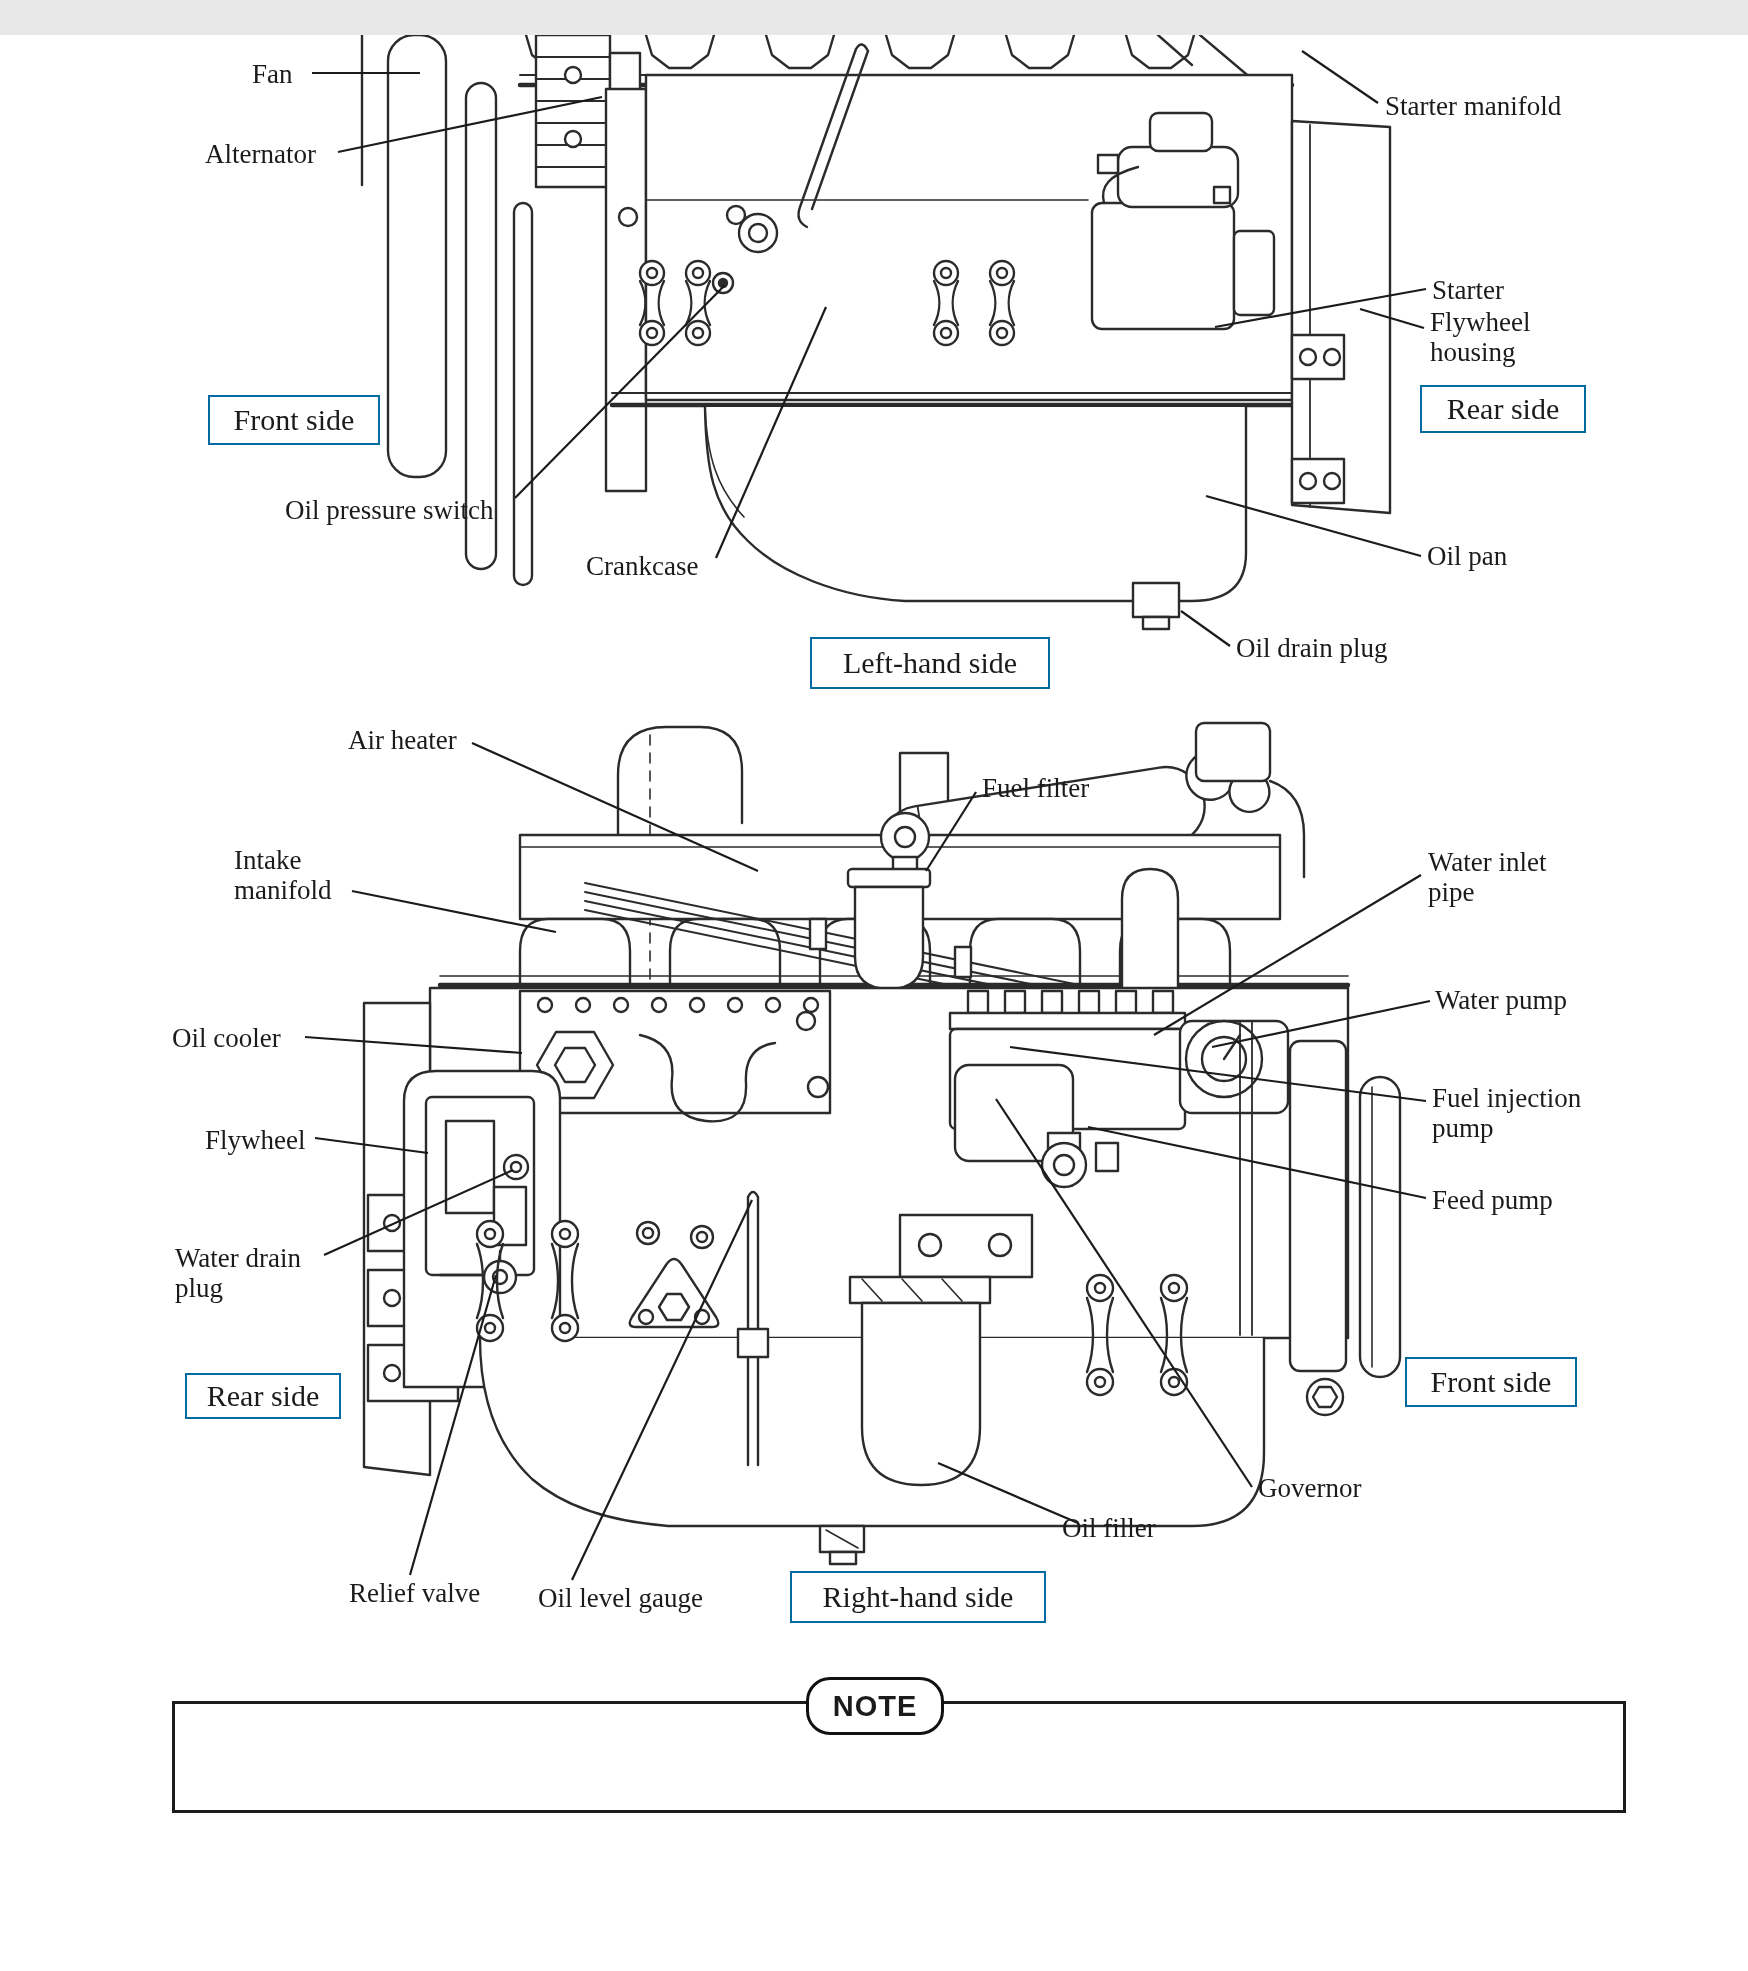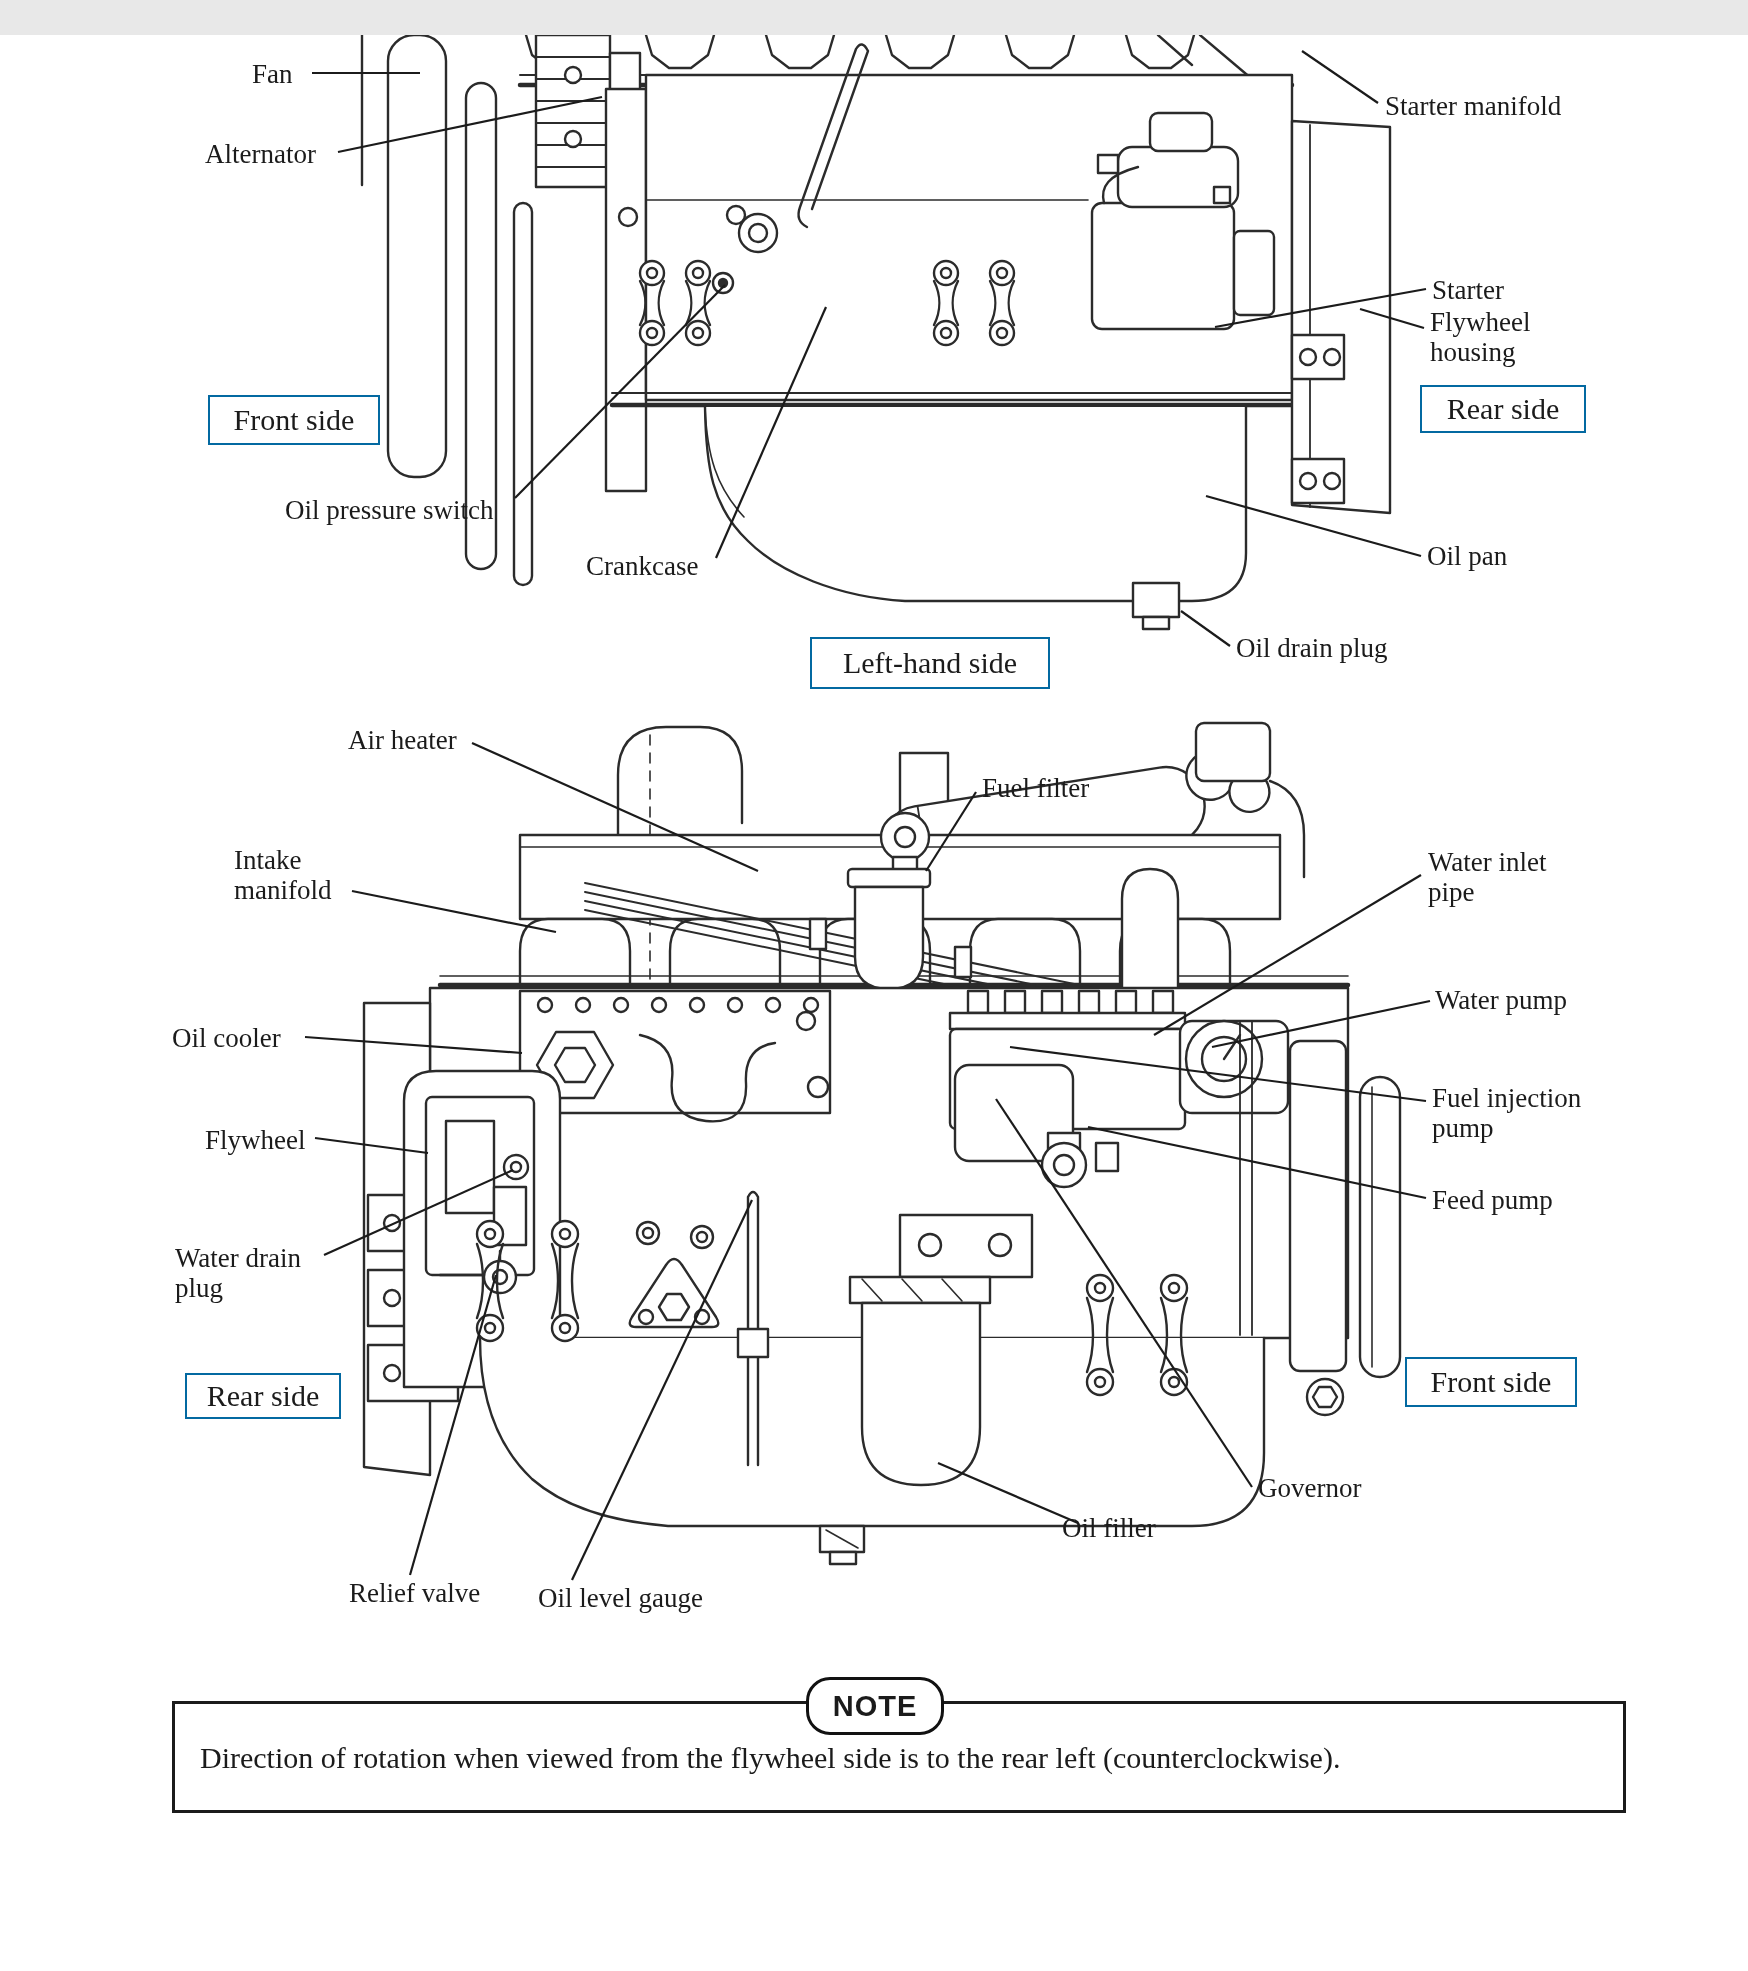--- a/index.html
+++ b/index.html
@@ -299,18 +299,18 @@
   <div class="callout" style="left:205px;top:1090px">Flywheel</div>
   <div class="callout" style="left:1432px;top:1150px">Feed pump</div>
   <div class="callout wrap" style="left:175px;top:1208px;width:155px">Water drain plug</div>
   <div class="callout" style="left:1258px;top:1438px">Governor</div>
   <div class="callout" style="left:1062px;top:1478px">Oil filler</div>
   <div class="callout" style="left:349px;top:1543px">Relief valve</div>
   <div class="callout" style="left:538px;top:1548px">Oil level gauge</div>
 
   <div class="side-box" style="left:185px;top:1338px;width:152px;height:42px">Rear side</div>
   <div class="side-box" style="left:1405px;top:1322px;width:168px;height:46px">Front side</div>
+  <div class="side-box" style="left:790px;top:1536px;width:252px;height:48px">Right-hand side</div>
 
   <div class="note-rect"></div>
   <div class="note-pill">NOTE</div>
-  <div class="note-text">Direction of rotation when viewed from the flywheel side is to the rear left (counterclockwise).</div>
 
 </div>
 
 </body></html>

